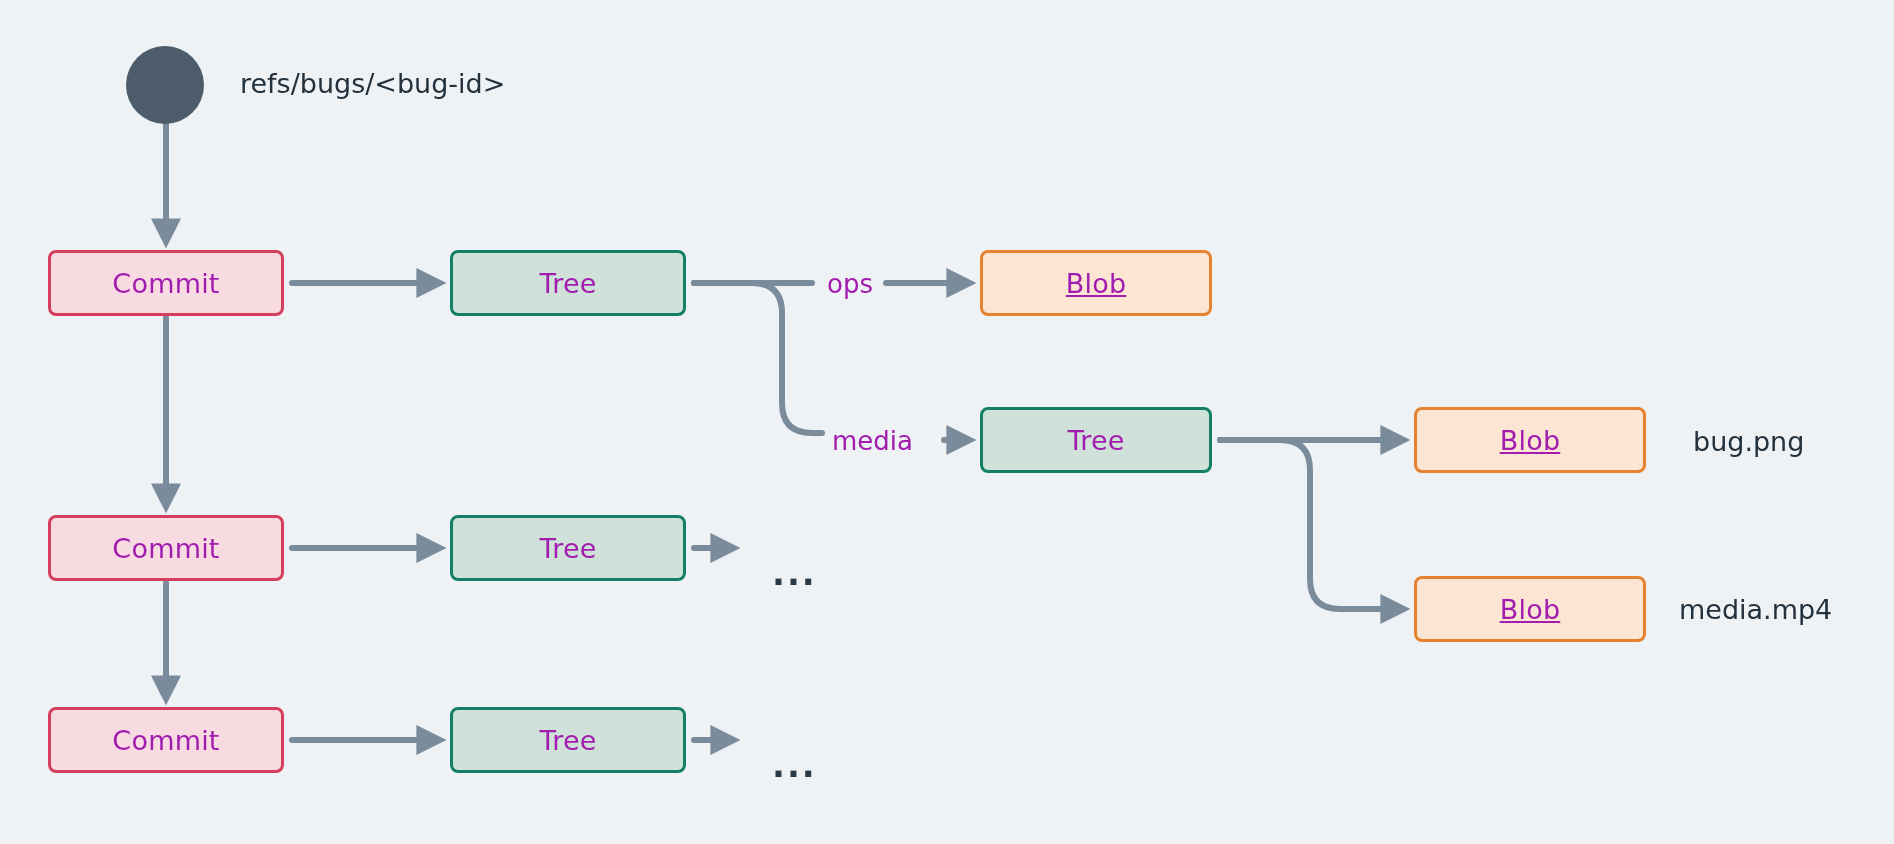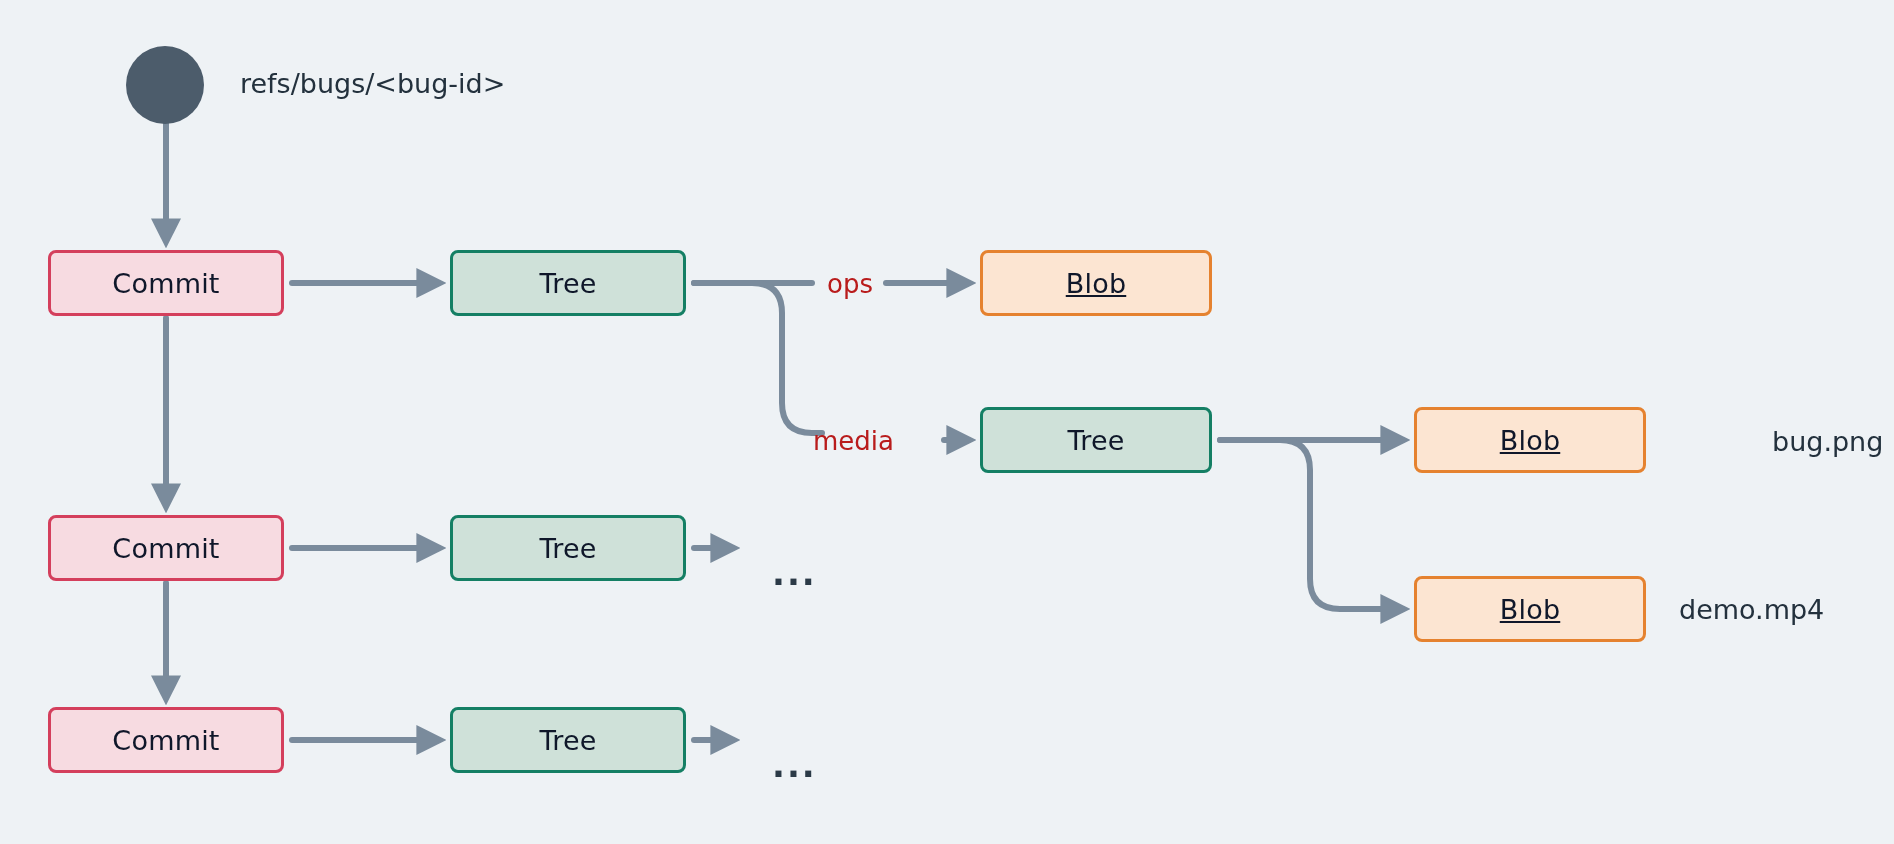--- a/index.html
+++ b/index.html
@@ -30,21 +30,21 @@
     position: absolute;
     box-sizing: border-box;
     display: flex;
     align-items: center;
     justify-content: center;
     border-radius: 8px;
     border-width: 3px;
     border-style: solid;
     font-size: 27px;
     letter-spacing: 0.2px;
-    color: #0f172a;
+    color: #a21caf;
   }
   .node-commit {
     background: #f7dbe1;
     border-color: #d43f5c;
   }
   .node-tree {
     background: #cfe1d9;
     border-color: #147f64;
     text-align: center;
   }
@@ -61,21 +61,21 @@
   .plain-label {
     position: absolute;
     font-size: 27px;
     color: #23313d;
     white-space: nowrap;
     line-height: 1;
   }
   .edge-label {
     position: absolute;
     font-size: 26px;
-    color: #b91c1c;
+    color: #a21caf;
     white-space: nowrap;
     line-height: 1;
   }
   .ellipsis {
     position: absolute;
     font-size: 34px;
     font-weight: 700;
     color: #2b3a47;
     letter-spacing: 2px;
     line-height: 1;
@@ -128,21 +128,21 @@
   <div class="node node-tree" style="left:450px; top:250px; width:236px; height:66px;">Tree</div>
   <div class="node node-tree" style="left:450px; top:515px; width:236px; height:66px;">Tree</div>
   <div class="node node-tree" style="left:450px; top:707px; width:236px; height:66px;">Tree</div>
 
   <div class="node node-blob" style="left:980px; top:250px; width:232px; height:66px;">Blob</div>
   <div class="node node-tree" style="left:980px; top:407px; width:232px; height:66px;">Tree</div>
   <div class="node node-blob" style="left:1414px; top:407px; width:232px; height:66px;">Blob</div>
   <div class="node node-blob" style="left:1414px; top:576px; width:232px; height:66px;">Blob</div>
 
   <div class="edge-label" style="left:827px; top:271px;">ops</div>
-  <div class="edge-label" style="left:813px; top:428px;">media</div>
+  <div class="edge-label" style="left:832px; top:428px;">media</div>
 
-  <div class="plain-label" style="left:1772px; top:428px;">bug.png</div>
-  <div class="plain-label" style="left:1679px; top:596px;">demo.mp4</div>
+  <div class="plain-label" style="left:1693px; top:428px;">bug.png</div>
+  <div class="plain-label" style="left:1679px; top:596px;">media.mp4</div>
 
   <div class="ellipsis" style="left:772px; top:556px;">...</div>
   <div class="ellipsis" style="left:772px; top:748px;">...</div>
 
 </div>
 
 </body></html>

